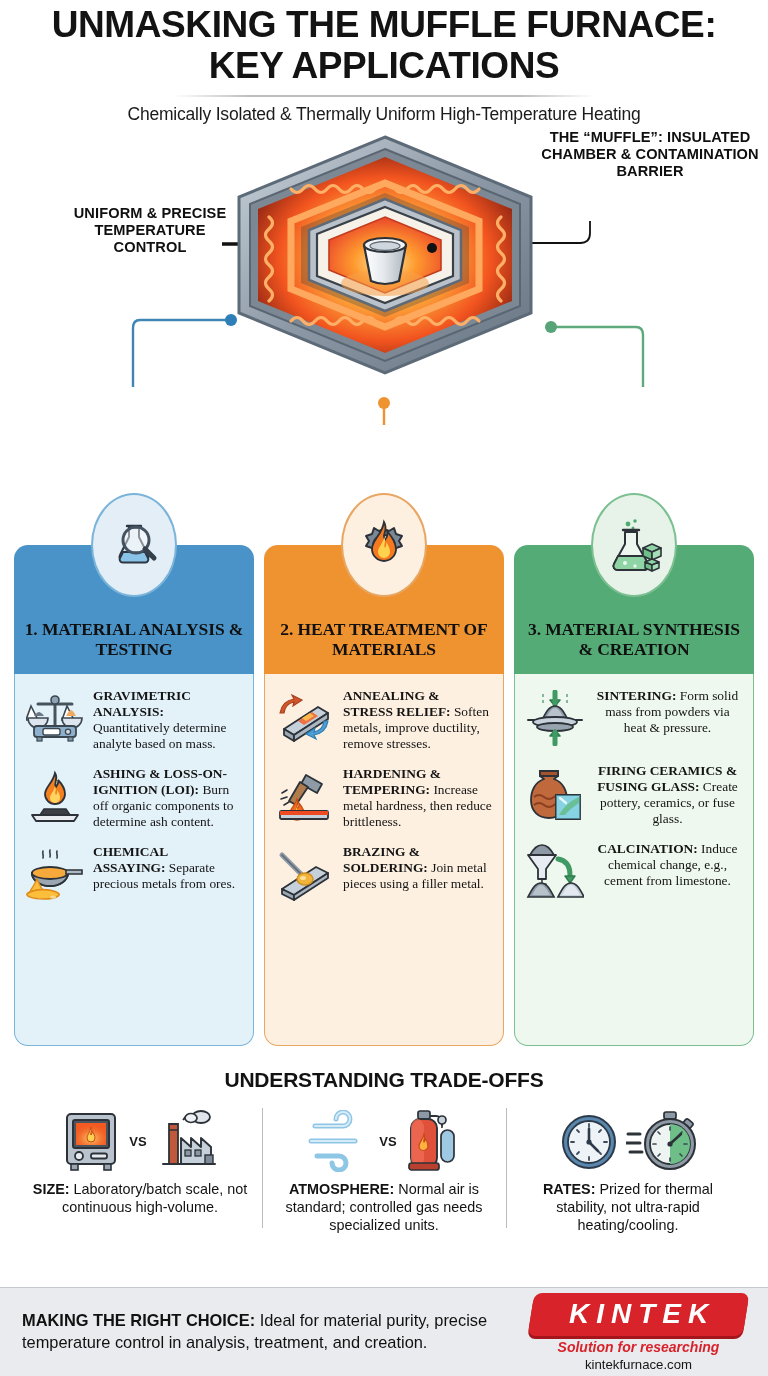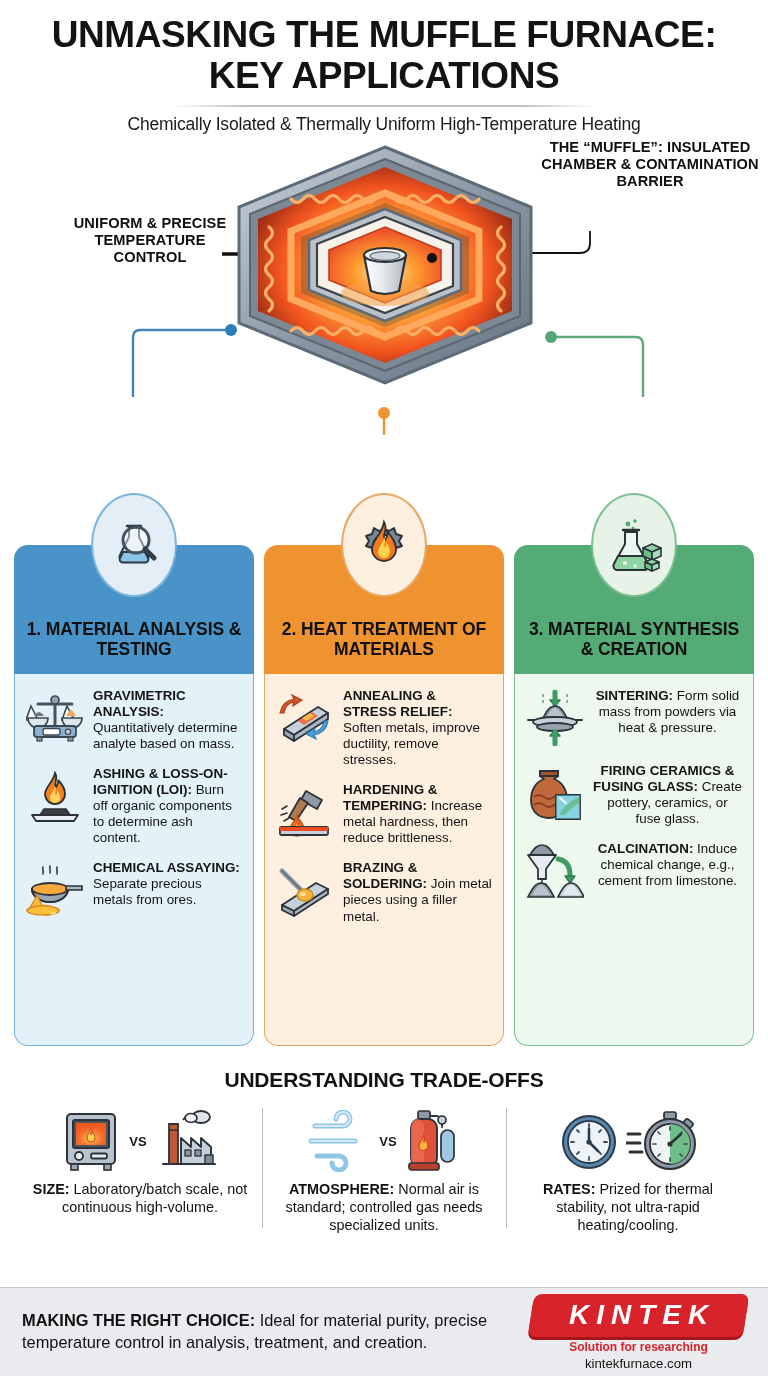--- a/index.html
+++ b/index.html
@@ -5,21 +5,21 @@
   * { box-sizing: border-box; margin: 0; padding: 0; }
   html, body {
     width: 768px; height: 1376px;
     background: #ffffff;
     font-family: "Liberation Sans", sans-serif;
     overflow: hidden;
   }
   .page { position: relative; width: 768px; height: 1376px; background:#fff; }
 
   
-  .header { padding: 14px 30px 0; text-align: center; }
+  .header { padding: 4px 30px 0; text-align: center; }
   .title {
     font-size: 37px; font-weight: 700; letter-spacing: -0.4px;
     line-height: 1.12; color: #131313; text-transform: uppercase;
   }
   .title-rule {
     width: 420px; height: 2px; margin: 8px auto 7px;
     background: linear-gradient(90deg,#fff,#bdbdbd 18%,#bdbdbd 82%,#fff);
   }
   .subtitle { font-size: 17.5px; font-weight: 400; color: #1b1b1b; letter-spacing:-0.2px;}
 
@@ -35,21 +35,21 @@
   .callout-right { left: 536px; top: 4px; width: 228px; text-align: center; }
 
   .arrow-left { position: absolute; left: 222px; top: 112px; width: 34px; height: 14px; }
   .leader-right { position: absolute; left: 430px; top: 96px; width: 240px; height: 45px; }
 
   
   .connectors { position: absolute; left:0; top: 0; width: 768px; height: 340px; }
 
   
   .cols { position: absolute; left: 0; top: 545px; width: 768px; display: flex; gap: 10px; padding: 0 14px; }
-  .col { width: 241px; position: relative; }
+  .col { width: 241px; position: relative; font-family: Liberation Serif, serif; }
 
   .col-badge {
     position: absolute; left: 50%; transform: translateX(-50%); top: -52px;
     width: 86px; height: 104px; border-radius: 50%/50%;
     display:flex; align-items:center; justify-content:center; z-index: 3;
   }
   .col-head {
     border-radius: 14px 14px 0 0; padding: 74px 8px 14px;
     text-align: center; color: #101010; font-weight: 700;
     font-size: 17.5px; line-height: 1.16; text-transform: uppercase; letter-spacing: -0.1px;
@@ -87,21 +87,21 @@
   .foot-txt b { font-weight: 700; }
   .logo { width: 215px; text-align: center; }
   .logo-badge {
     background: #d8232a; border-radius: 8px; transform: skewX(-9deg);
     padding: 5px 4px 6px; box-shadow: 0 3px 0 #a4161c;
   }
   .logo-badge span {
     display:block; transform: skewX(9deg); color:#fff; font-weight: 700;
     font-size: 28px; letter-spacing: 7px; font-style: italic; text-indent: 7px;
   }
-  .logo-tag { color:#d8232a; font-weight: 700; font-size: 12px; margin-top: 3px; }
+  .logo-tag { color:#d8232a; font-weight: 700; font-style: italic; font-size: 14px; margin-top: 3px; }
   .logo-url { color:#151515; font-size: 13.2px; margin-top: 2px; }
 </style>
 </head>
 <body>
 
 <div class="page">
 
   <div class="header">
     <div class="title">UNMASKING THE MUFFLE FURNACE: KEY APPLICATIONS</div>
     <div class="title-rule"></div>

